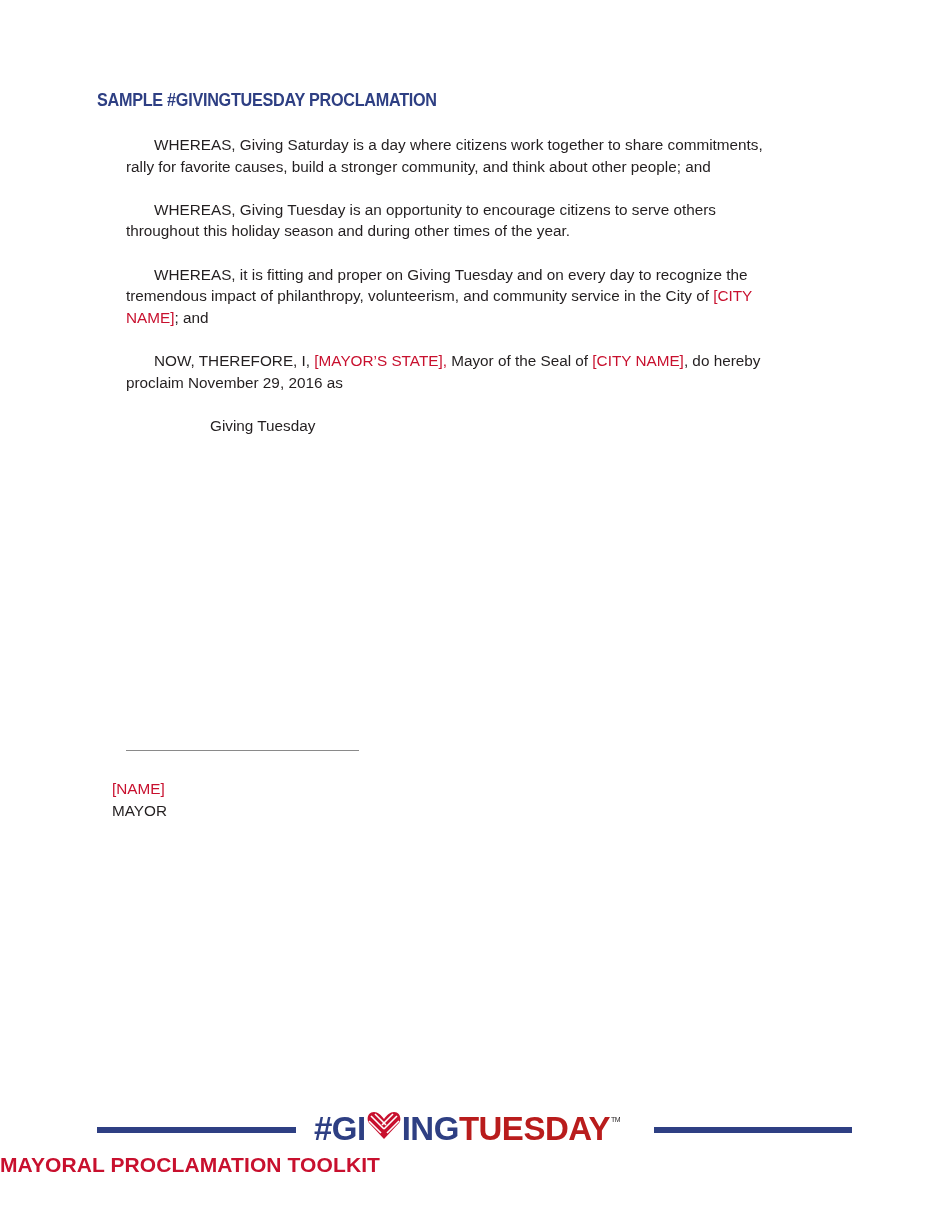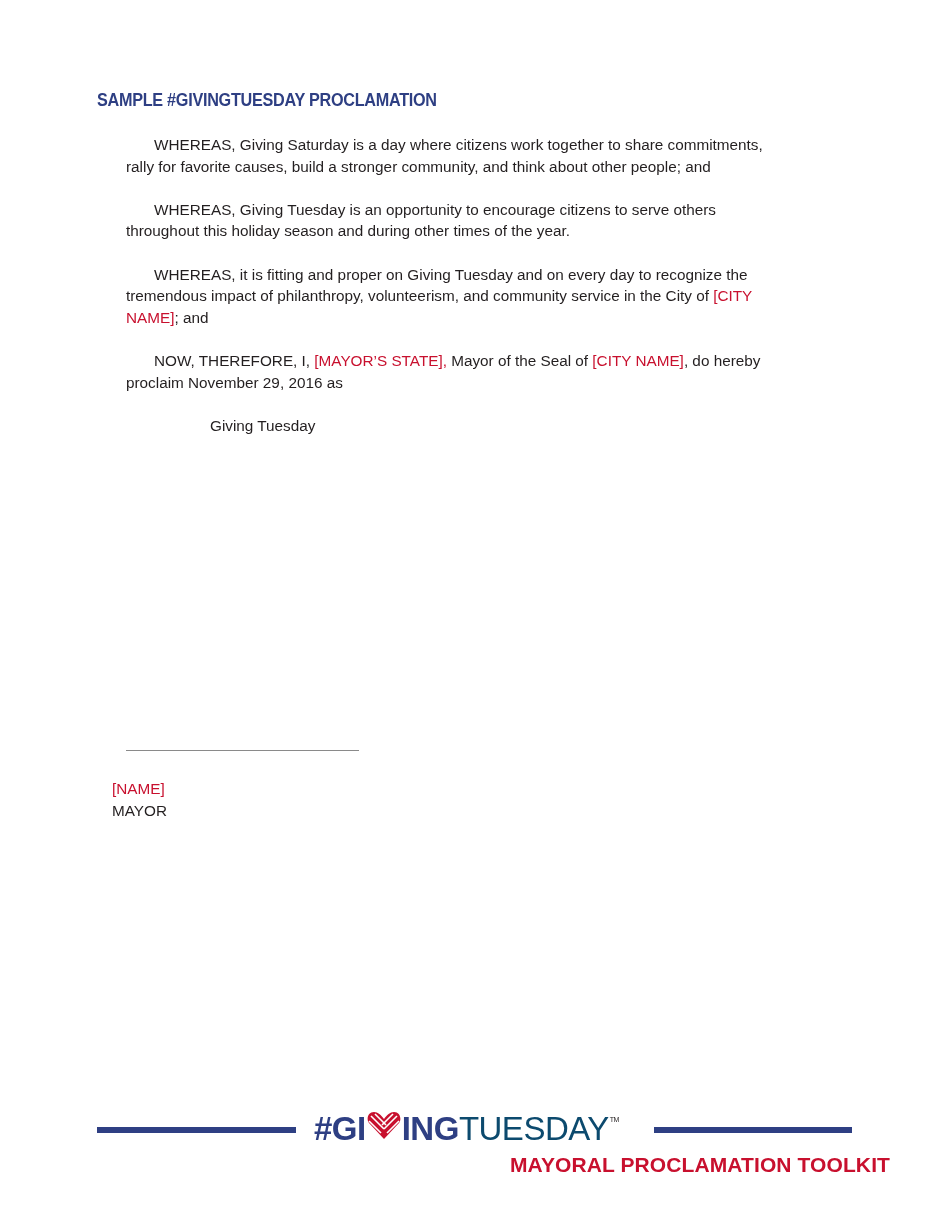--- a/index.html
+++ b/index.html
@@ -81,43 +81,43 @@
       font-family: "Liberation Sans", sans-serif;
       font-size: 33px;
       letter-spacing: -0.5px;
       white-space: nowrap;
     }
     .logo .blue {
       color: #2e3f83;
       font-weight: bold;
     }
     .logo .dark {
-      color: #0c4a6e;
-      font-weight: normal;
+      color: #b91c1c;
+      font-weight: bold;
     }
     .logo .tm {
       font-size: 7px;
       color: #231f20;
       align-self: flex-start;
       margin-top: 6px;
       margin-left: 1px;
     }
     .heart {
       display: inline-block;
       width: 34px;
       height: 30px;
       margin: 0 1px;
       vertical-align: middle;
     }
     .toolkit-title {
       position: absolute;
       left: 0;
       width: 890px;
       top: 1153px;
-      text-align: right;
+      text-align: left;
       font-family: "Liberation Sans", sans-serif;
       font-weight: bold;
       font-size: 21px;
       color: #c8102e;
       letter-spacing: 0.1px;
     }
   </style>
 </head>
 <body>
 

